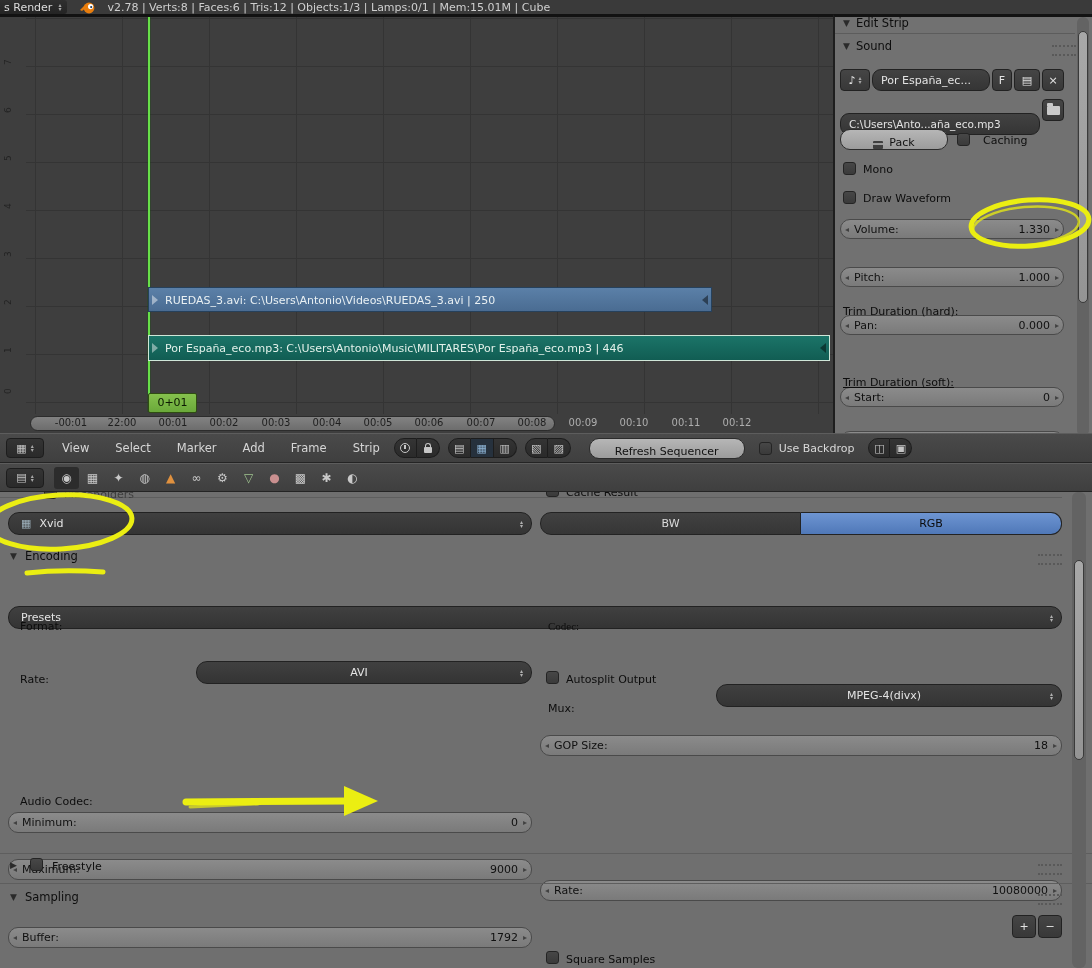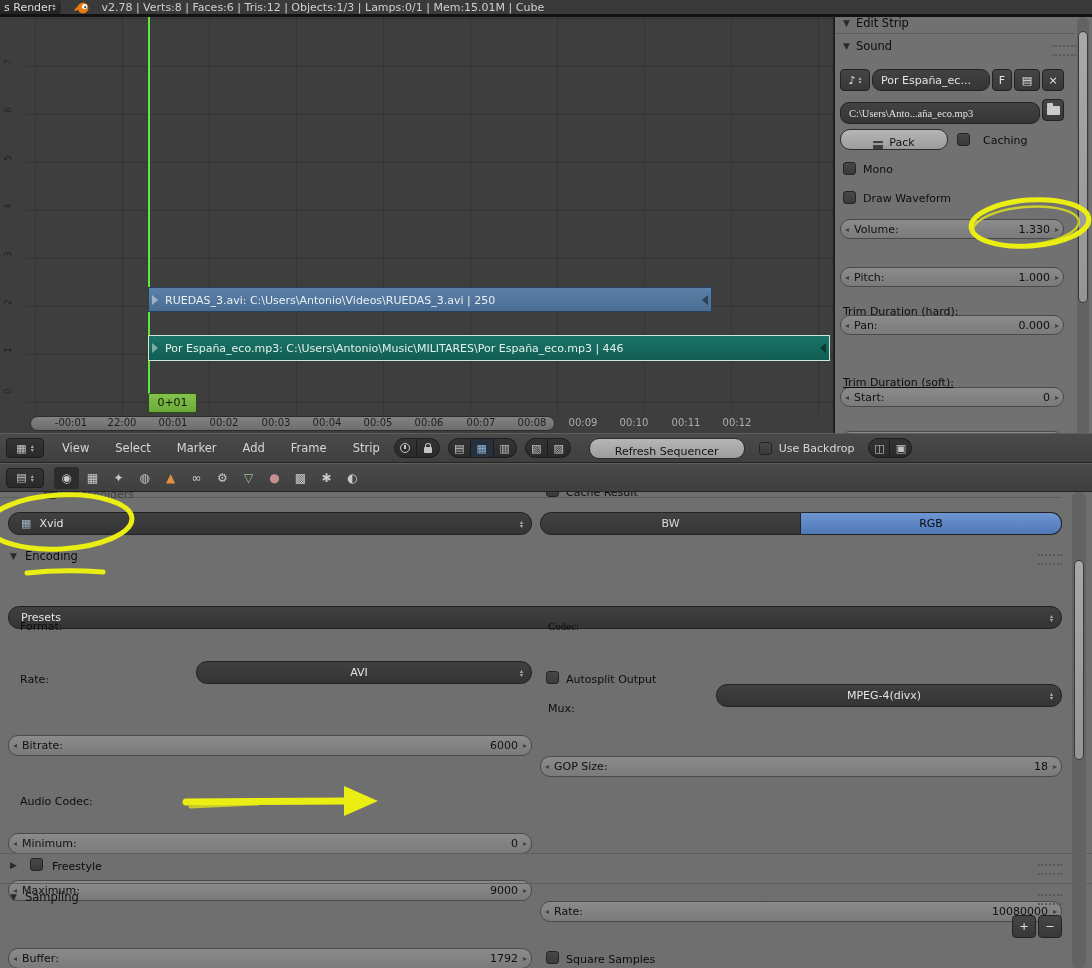--- a/index.html
+++ b/index.html
@@ -5,21 +5,21 @@
   html,body{margin:0;padding:0;background:#2a2a2a;}
   #screen{position:relative;width:1092px;height:968px;overflow:hidden;
           font-family:"DejaVu Sans","Liberation Sans",sans-serif;font-size:11px;
           background:#6f6f6f;user-select:none;}
   .abs{position:absolute;}
 
   
   #topbar{position:absolute;left:0;top:0;width:1092px;height:14px;background:#3a3a3a;
           z-index:30;display:flex;align-items:center;color:#d2d2d2;}
   #engine-menu{height:14px;background:linear-gradient(#2f2f2f,#242424);border-radius:0 3px 3px 0;
-          padding:0 6px 0 4px;display:flex;align-items:center;color:#dcdcdc;}
+          padding:0 6px 0 4px;display:flex;align-items:center;gap:6px;color:#dcdcdc;}
   .dd-arrows{display:inline-flex;flex-direction:column;line-height:4px;font-size:6px;color:#a8a8a8;}
   #blender-logo{margin-left:12px;}
   #topbar-stats{margin-left:10px;color:#cfcfcf;white-space:nowrap;}
 
   
   #vse{position:absolute;left:0;top:14px;width:833px;height:419px;background:#3e3e3e;
        border-top:3px solid #121212;box-sizing:border-box;overflow:hidden;}
   #vse-grid{position:absolute;left:26px;top:0;right:0;height:397px;background-color:#3e3e3e;
        background-image:
          repeating-linear-gradient(to right,#343434 0 1px,transparent 1px 87px),
@@ -189,21 +189,21 @@
     <div class="dkbtn abs" style="left:157px;top:52px;width:20px;height:22px;">
       <span>F</span>
     </div>
     <div class="dkbtn abs" style="left:179px;top:52px;width:26px;height:22px;">
       <span>▤</span>
     </div>
     <div class="dkbtn abs" style="left:207px;top:52px;width:22px;height:22px;">
       <span>×</span>
     </div>
 
-    <div class="dkfield abs" style="left:5px;top:85px;width:200px;height:22px;font-size:10.5px;font-family:Liberation Serif, serif;">
+    <div class="dkfield abs" style="left:5px;top:96px;width:200px;height:22px;font-size:10.5px;">
       <span>C:\Users\Anto...aña_eco.mp3</span>
     </div>
     <div class="dkbtn abs" style="left:207px;top:82px;width:22px;height:22px;">
       <span class="icon-folder"></span>
     </div>
 
     <div class="lightbtn abs" style="left:5px;top:112px;width:108px;height:21px;">
       <span class="icon-pack"></span>
       <span>Pack</span>
     </div>
@@ -377,24 +377,20 @@
 
     <span class="plabel" style="left:20px;top:128px;">Format:</span>
     <div class="dd center abs" style="left:196px;top:123px;width:336px;height:23px;">
       <span>AVI</span>
     </div>
     <span class="plabel" style="left:548px;top:128px;font-family:Liberation Serif, serif;">Codec:</span>
     <div class="dd center abs" style="left:716px;top:123px;width:346px;height:23px;">
       <span>MPEG-4(divx)</span>
     </div>
 
-    <div class="num abs" style="left:8px;top:151px;width:524px;height:21px;">
-      <span class="nlabel">Bitrate:</span>
-      <span>6000</span>
-    </div>
     <div class="num abs" style="left:540px;top:151px;width:522px;height:21px;">
       <span class="nlabel">GOP Size:</span>
       <span>18</span>
     </div>
 
     <span class="plabel" style="left:20px;top:181px;">Rate:</span>
     <div class="cb abs" style="left:546px;top:179px;"></div>
     <span class="plabel" style="left:566px;top:181px;">Autosplit Output</span>
 
     <div class="num abs" style="left:8px;top:207px;width:524px;height:21px;">

